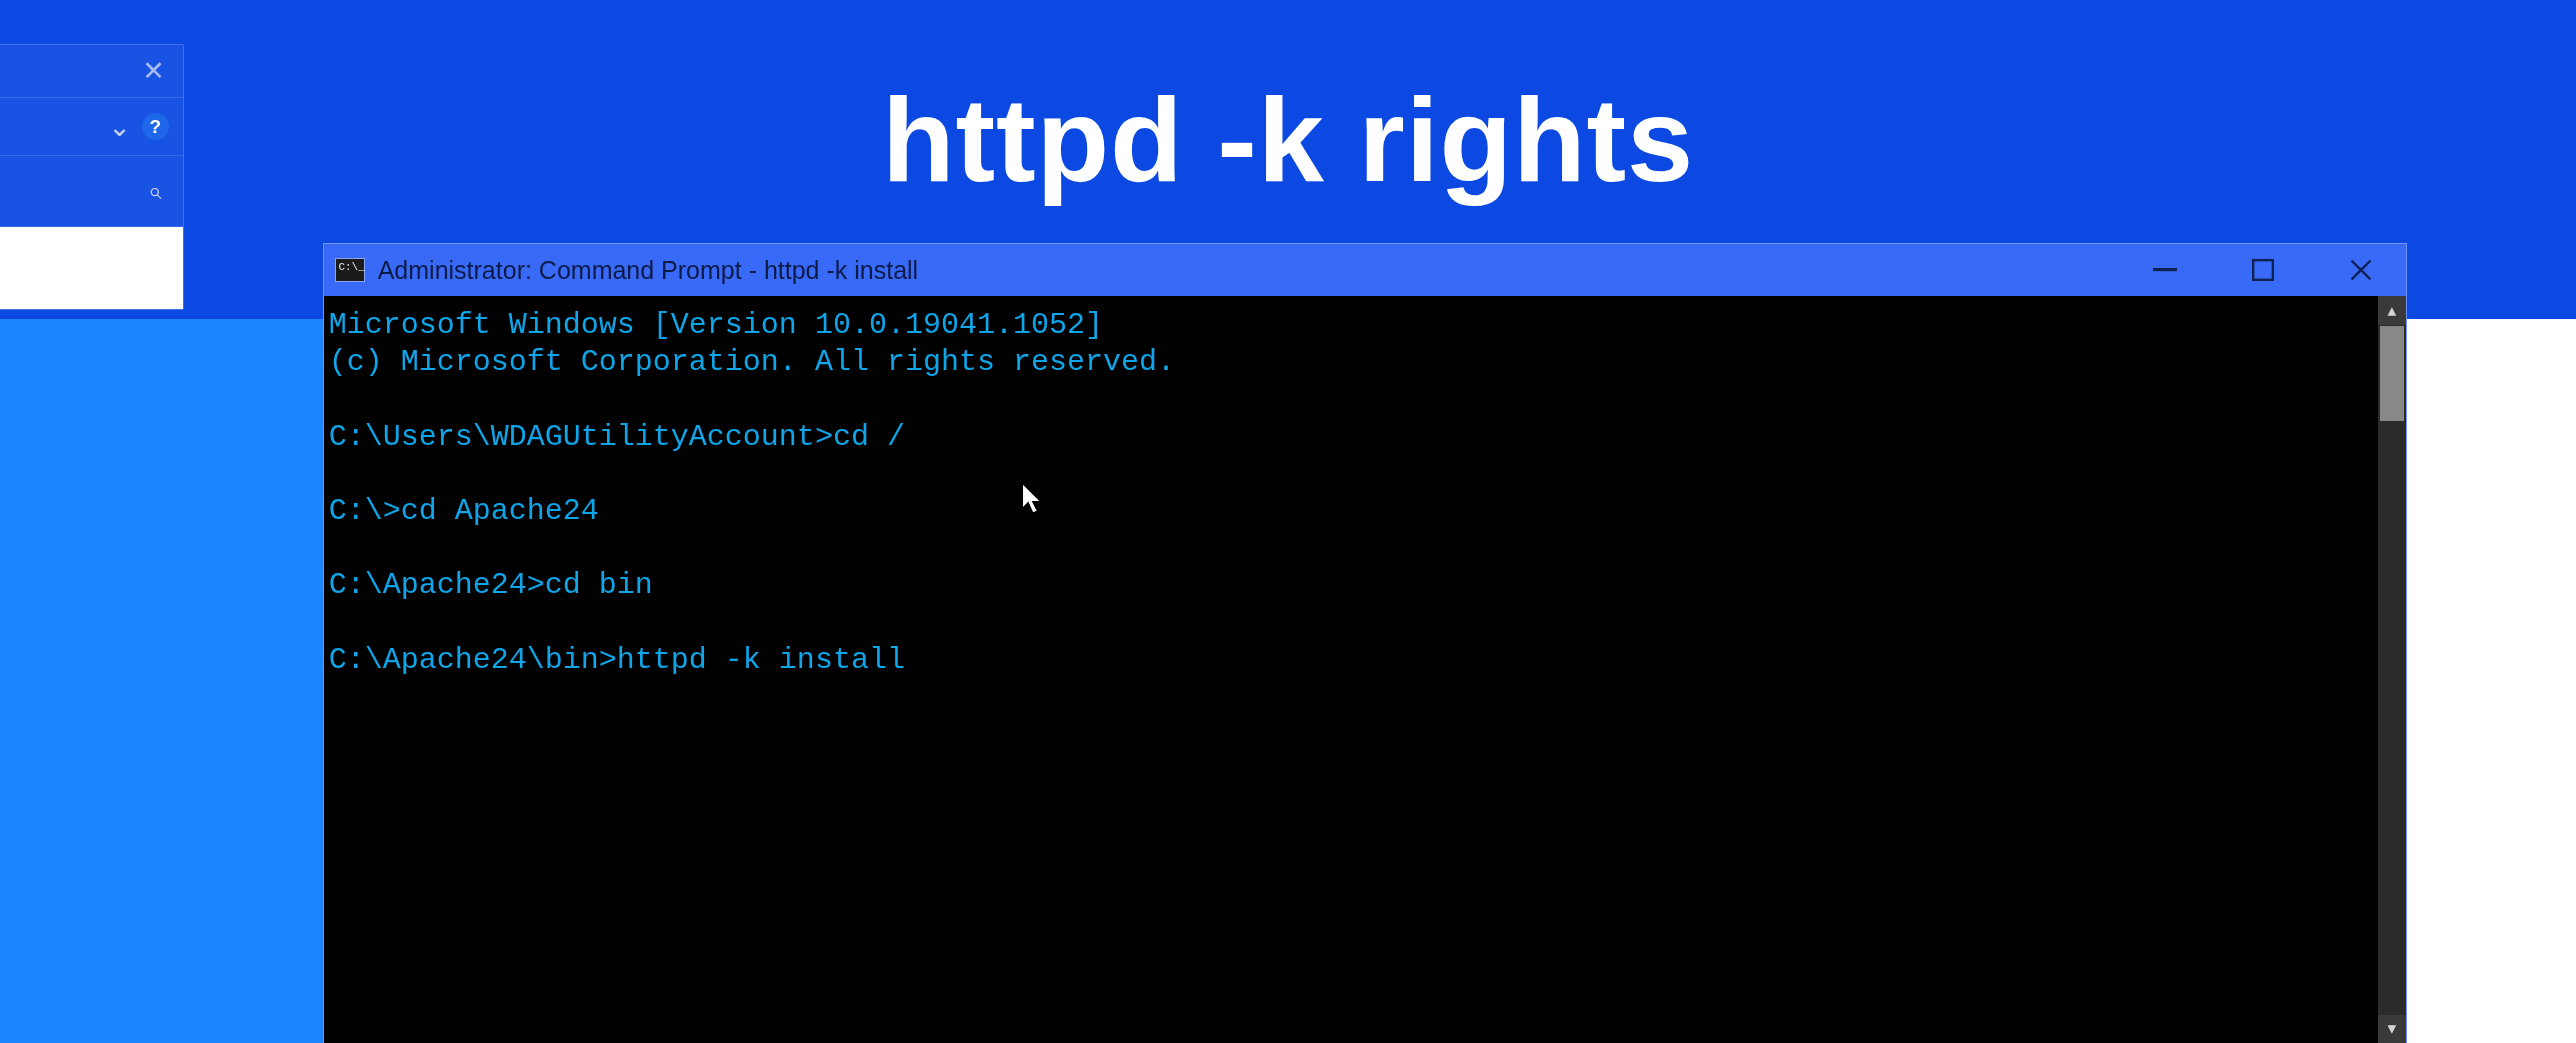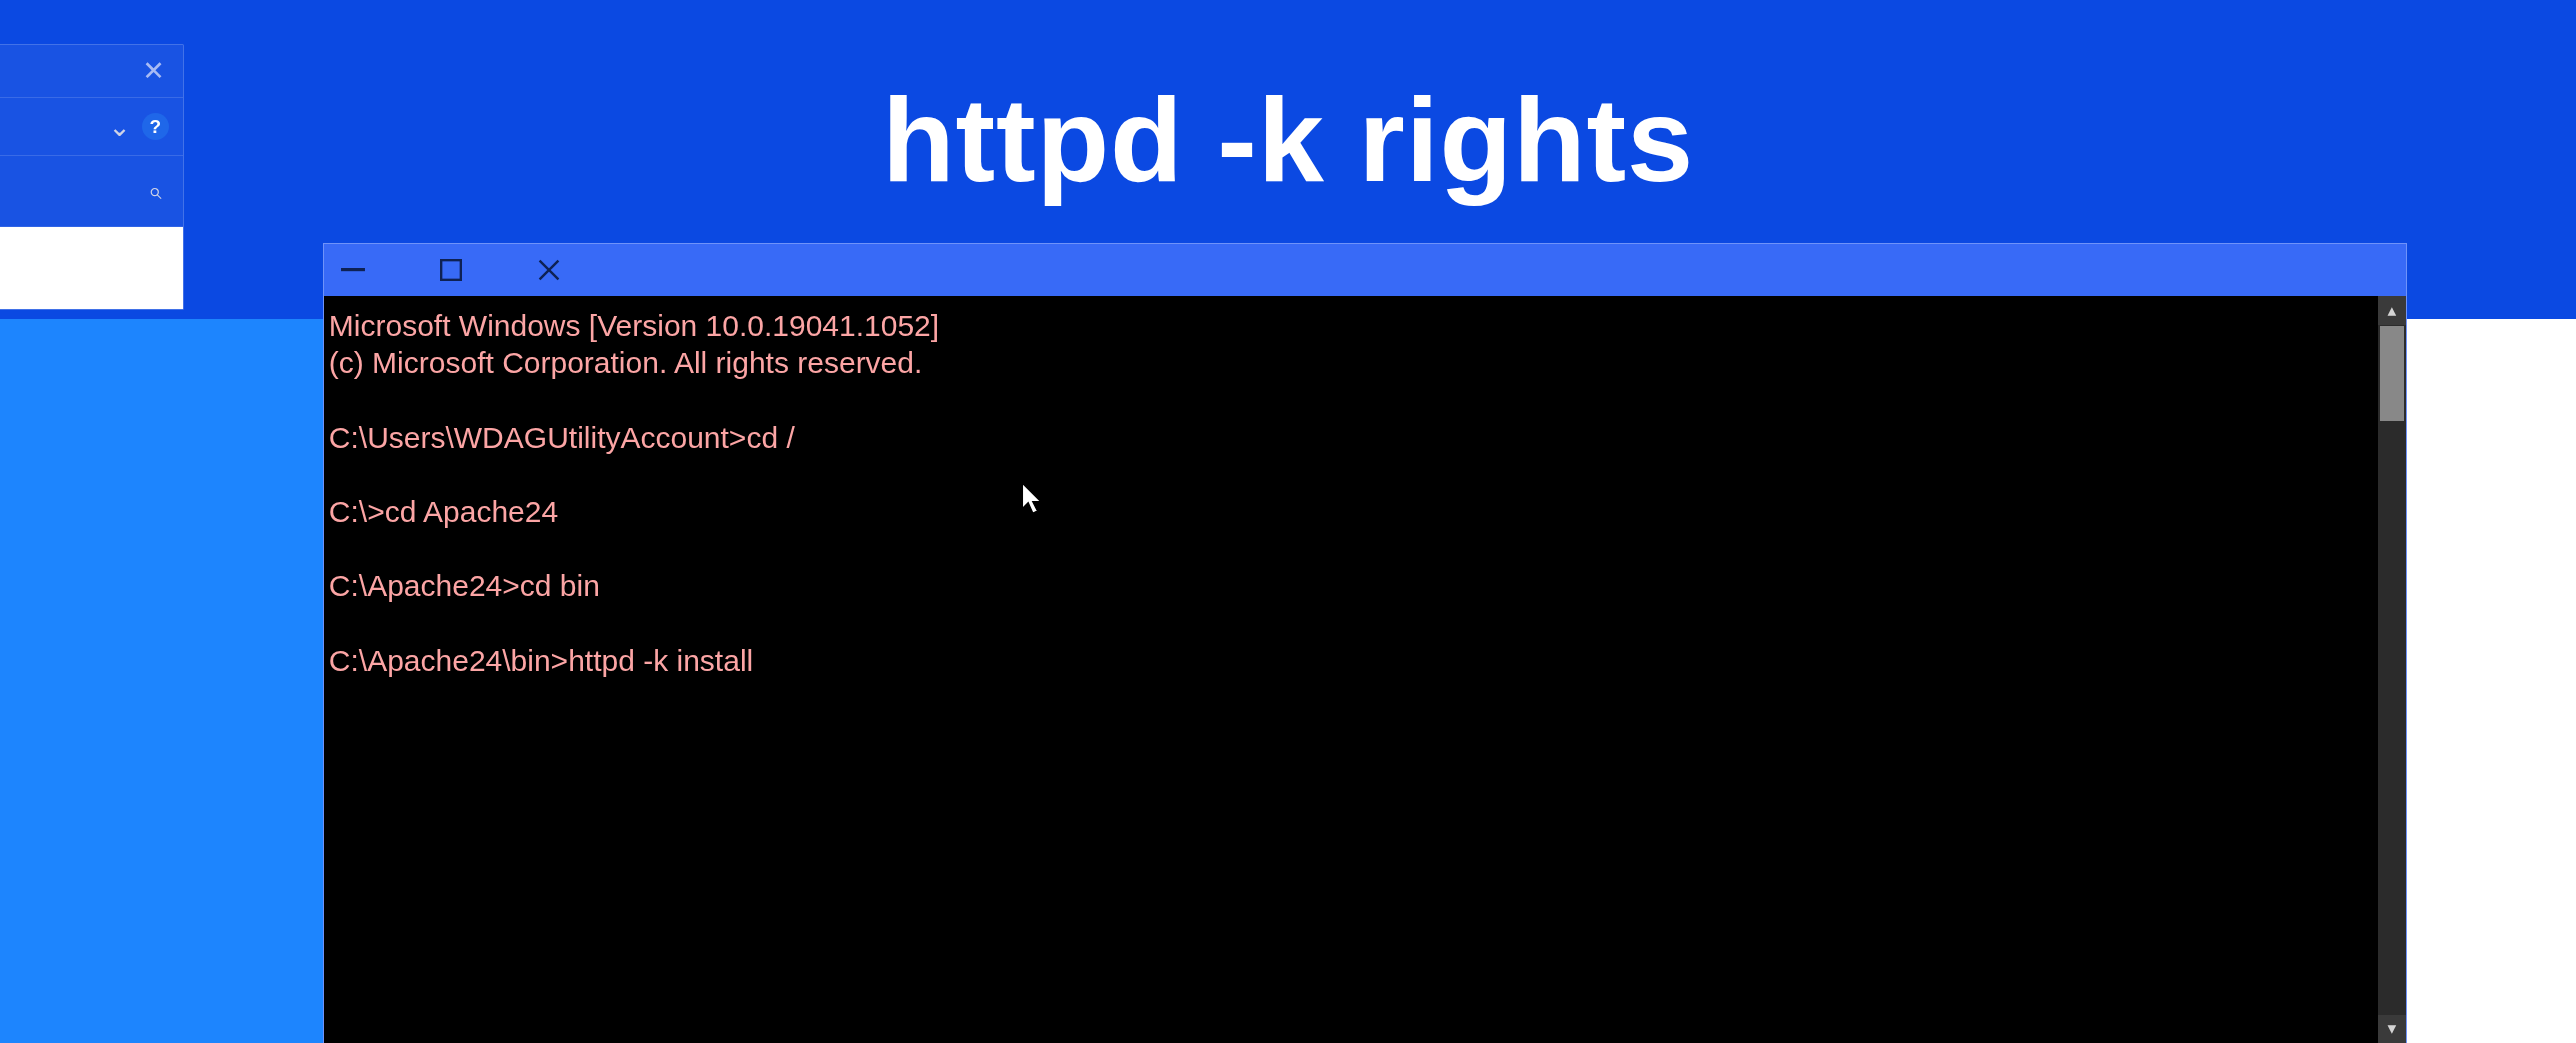--- a/index.html
+++ b/index.html
@@ -97,22 +97,22 @@
   .ctl-close svg { width: 22px; height: 22px; }
 
   .cmd-body-wrap {
     position: relative;
     width: 100%; height: calc(100% - 52px);
     background: #000000;
   }
   .cmd-body {
     position: absolute; inset: 0 28.5px 0 0; 
     padding: 11px 0 0 4.8px;
-    color: #fca5a5;
-    font-family: Liberation Sans, sans-serif;
+    color: #0ea5e9;
+    font-family: Liberation Mono, monospace;
     font-size: 30px;
     line-height: 1.24;
     white-space: pre;
   }
   .cmd-scrollbar {
     position: absolute; top: 0; right: 0; width: 28.5px; height: 100%;
     background: #2b2b2b;
   }
   .cmd-scroll-up, .cmd-scroll-down {
     position: absolute; left: 0; width: 28.5px; height: 28.5px;
@@ -154,20 +154,24 @@
       <span class="bg-help">?</span>
     </div>
     <div class="bg-searchrow">
       <span class="bg-search-icon">⌕</span>
     </div>
     <div class="bg-body"></div>
   </div>
 
   <div class="cmd-window">
     <div class="cmd-titlebar">
+      <div class="cmd-title-left">
+        <span class="cmd-app-icon"></span>
+        <span class="cmd-title-text">Administrator: Command Prompt - httpd  -k install</span>
+      </div>
       <div class="cmd-controls">
         <span class="ctl ctl-min">
           <svg viewBox="0 0 30 4">
               <rect x="0" y="0" width="30" height="4" fill="#0e2154"></rect>
             </svg>
         </span>
         <span class="ctl ctl-max">
           <svg viewBox="0 0 28 28">
               <rect x="1.5" y="1.5" width="25" height="25" fill="none" stroke="#0e2154" stroke-width="3"></rect>
             </svg>

